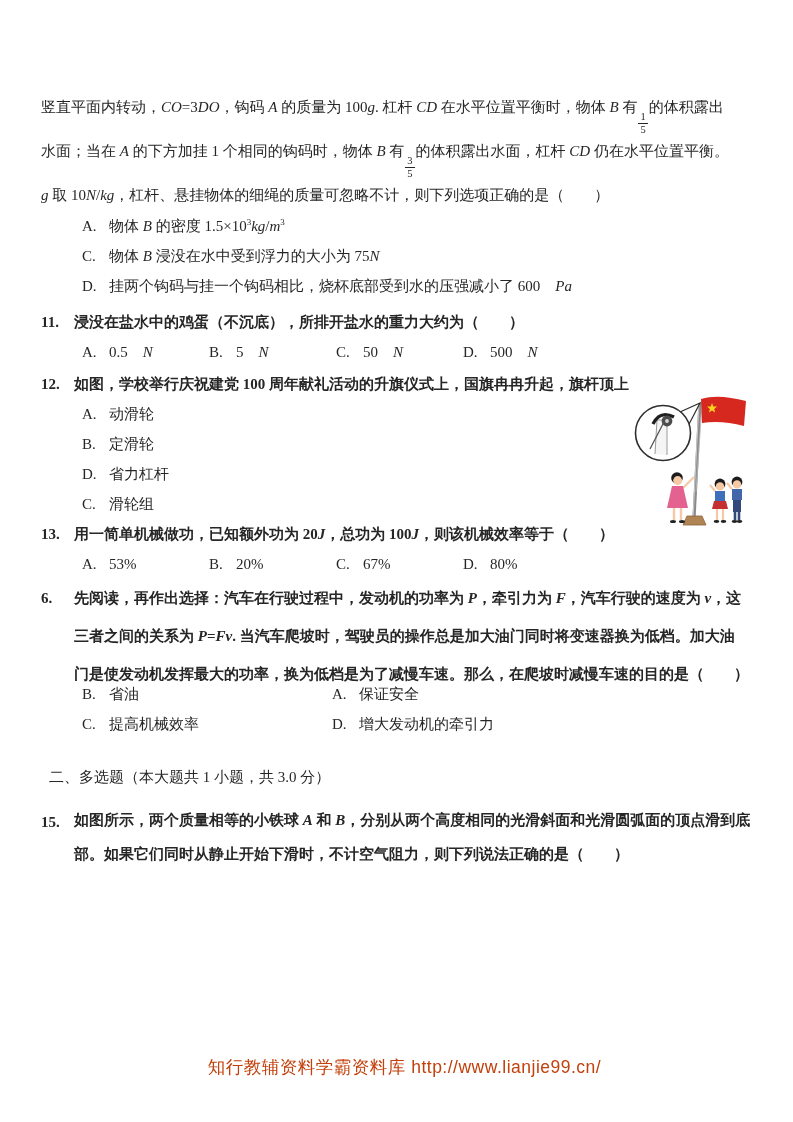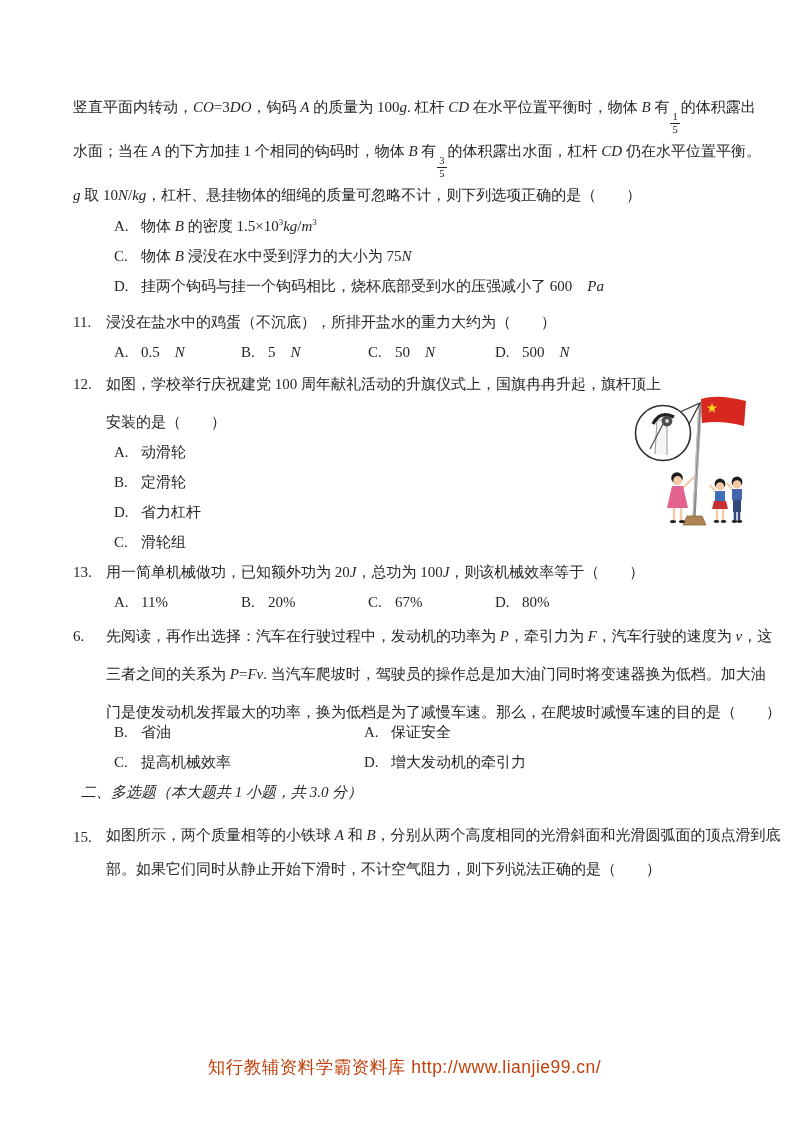--- a/index.html
+++ b/index.html
@@ -5,22 +5,22 @@
   html,body{margin:0;padding:0;background:#fff;}
   .page{
     position:relative;
     width:793px;height:1122px;
     background:#ffffff;
     font-family:"Liberation Serif","DejaVu Serif",serif;
     color:#262626;
     font-size:15px;
     overflow:hidden;
   }
-  .content{position:absolute;left:73px;top:0;width:700px;}
-  .q{position:relative;padding-left:33px;}
+  .content{position:absolute;left:41px;top:0;width:700px;}
+  .q{position:relative;padding-left:33px;font-weight:bold;}
   .qnum{position:absolute;left:0;top:0;}
   .pline{height:44px;line-height:44px;white-space:nowrap;}
   .pline38{height:38px;line-height:38px;white-space:nowrap;}
   .pline34{height:34px;line-height:34px;white-space:nowrap;}
   .qline{height:30px;line-height:30px;white-space:nowrap;}
   .qline .qnum{height:30px;line-height:30px;}
   .pline38 .qnum,.pline34 .qnum{height:38px;line-height:38px;}
   .optlist .opt{height:30px;line-height:30px;margin-left:41px;white-space:nowrap;}
   .optrow{display:flex;margin-left:41px;height:30px;line-height:30px;}
   .optrow .opt{width:127px;white-space:nowrap;}
@@ -31,21 +31,21 @@
   .frac{display:inline-flex;flex-direction:column;align-items:center;
         vertical-align:-8px;font-size:10.5px;line-height:1.15;margin:0 1px;}
   .frac .fn{border-bottom:1px solid #262626;padding:0 2px;}
   
   #para10{margin-top:85px;}
   #q10opts{margin-top:-6px;}
   #q11{margin-top:6px;}
   #q12{margin-top:-2px;width:560px;}
   #q12opts{margin-top:-4px;}
   #q14opts{margin-top:-14px;}
-  #sec2{height:30px;line-height:30px;padding-left:8px;font-style:italic;}
+  #sec2{margin-top:23px;height:30px;line-height:30px;padding-left:8px;}
   #q15{margin-top:11px;}
   .figure{position:absolute;left:633px;top:392px;width:126px;height:144px;}
   .footer{
     position:absolute;left:0;top:1055px;width:793px;
     text-align:center;
     font-family:"Liberation Sans","DejaVu Sans",sans-serif;
     font-size:17.5px;color:#c2410c;letter-spacing:.5px;margin-left:8px;
   }
 </style>
 </head>
@@ -82,35 +82,34 @@
       <div class="opt"><span class="lab">B.</span><span>5　<i>N</i></span></div>
       <div class="opt"><span class="lab">C.</span><span>50　<i>N</i></span></div>
       <div class="opt"><span class="lab">D.</span><span>500　<i>N</i></span></div>
     </div>
 
     <div id="q12" class="q">
       <div class="pline38">
         <span class="qnum">12.</span>
         <span>如图，学校举行庆祝建党 100 周年献礼活动的升旗仪式上，国旗冉冉升起，旗杆顶上</span>
       </div>
-      <div class="pline38">安装的是（　　）</div>
     </div>
     <div id="q12opts" class="optlist">
       <div class="opt"><span class="lab">A.</span><span>动滑轮</span></div>
       <div class="opt"><span class="lab">B.</span><span>定滑轮</span></div>
       <div class="opt"><span class="lab">D.</span><span>省力杠杆</span></div>
       <div class="opt"><span class="lab">C.</span><span>滑轮组</span></div>
     </div>
 
     <div id="q13" class="q qline">
       <span class="qnum">13.</span>
       <span>用一简单机械做功，已知额外功为 20<i>J</i>，总功为 100<i>J</i>，则该机械效率等于（　　）</span>
     </div>
     <div class="optrow">
-      <div class="opt"><span class="lab">A.</span><span>11%</span></div>
+      <div class="opt"><span class="lab">A.</span><span>53%</span></div>
       <div class="opt"><span class="lab">B.</span><span>20%</span></div>
       <div class="opt"><span class="lab">C.</span><span>67%</span></div>
       <div class="opt"><span class="lab">D.</span><span>80%</span></div>
     </div>
 
     <div id="q14" class="q">
       <div class="pline38">
         <span class="qnum">6.</span>
         <span>先阅读，再作出选择：汽车在行驶过程中，发动机的功率为 <i>P</i>，牵引力为 <i>F</i>，汽车行驶的速度为 <i>v</i>，这</span>
       </div>

